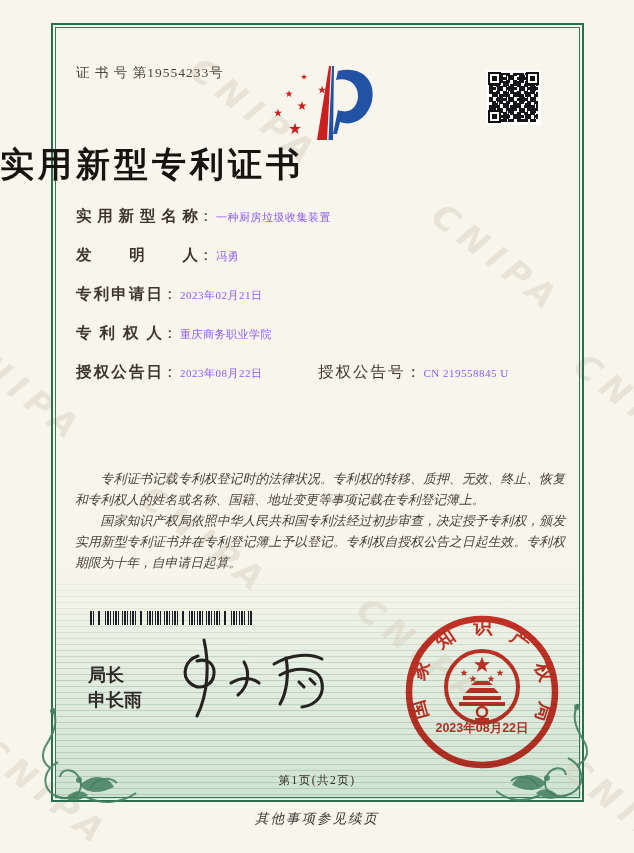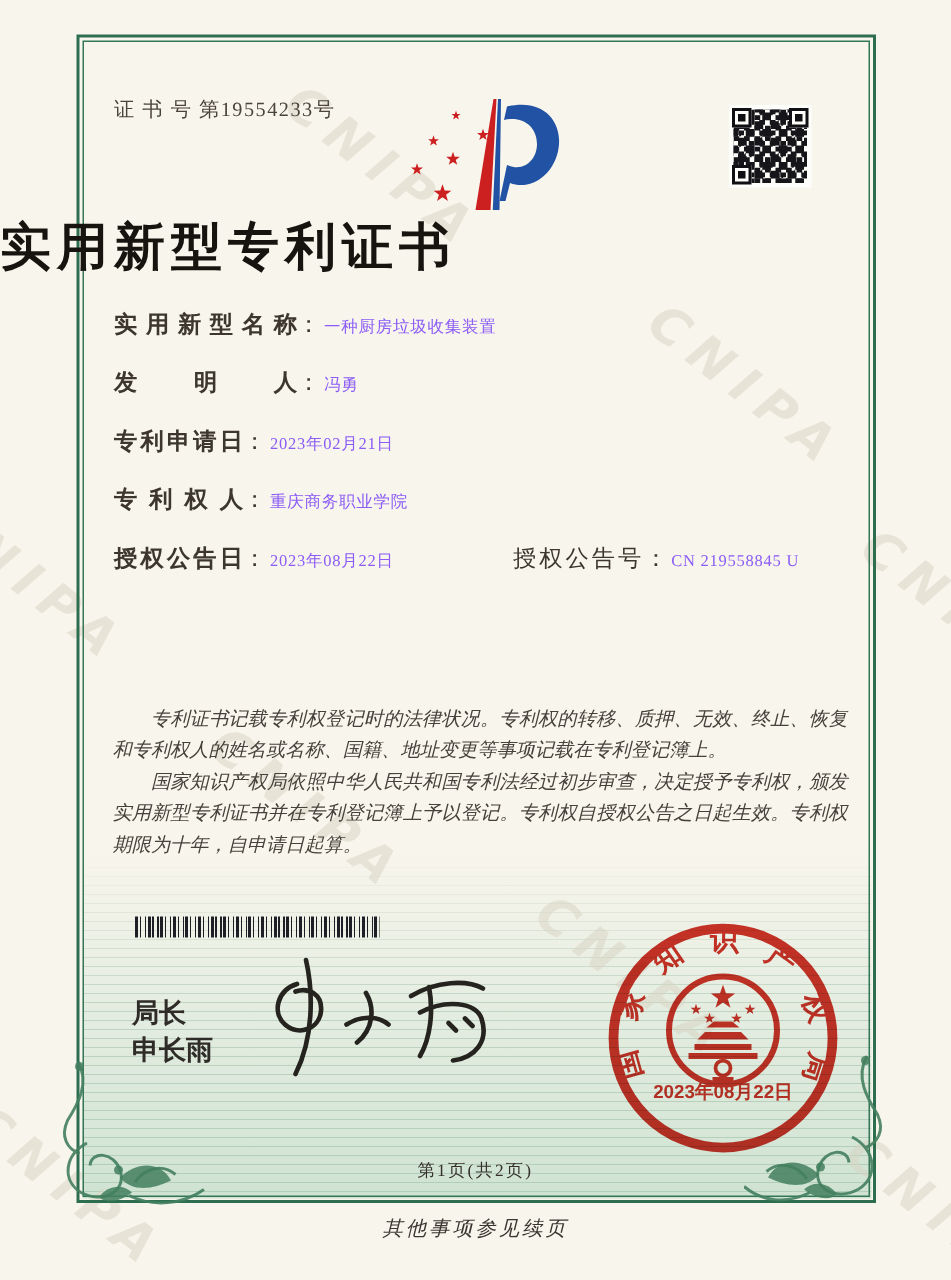--- a/index.html
+++ b/index.html
@@ -43,21 +43,21 @@
          font-size:34px;font-weight:bold;letter-spacing:4px;color:#17140f;}
 
   .fields{position:absolute;left:76px;top:206px;width:488px;z-index:4;}
   .frow{position:relative;white-space:nowrap;height:23px;margin-bottom:16px;font-size:15.5px;color:#3c362e;}
   .flabel{display:inline-block;text-align:justify;text-align-last:justify;font-weight:bold;}
   .ga .flabel{width:122px}
   .gb .flabel{width:86px}
   .fcolon{display:inline-block;width:18px;}
   .fval{font-size:11px;letter-spacing:.5px;color:#8b5cf6;}
   .fcol2{position:absolute;left:242px;top:0;}
-  .fcol2 .flabel2{letter-spacing:2px;margin-left:24px;}
+  .fcol2 .flabel2{letter-spacing:2px;}
 
   .paras{position:absolute;left:75px;top:469px;width:490px;z-index:4;
          font-style:italic;font-size:12.8px;line-height:21px;color:#46413a;text-align:justify;}
   .paras p{margin:0;text-indent:2em;}
 
   .barcode{position:absolute;left:90px;top:611px;width:163px;height:14px;z-index:4;
       background:repeating-linear-gradient(90deg,#1e1e26 0 2px,transparent 2px 3.2px,#1e1e26 3.2px 4px,
                  transparent 4px 6.6px,#1e1e26 6.6px 7.4px,transparent 7.4px 8.4px);}
 
   .director{position:absolute;left:88px;top:663px;z-index:4;

